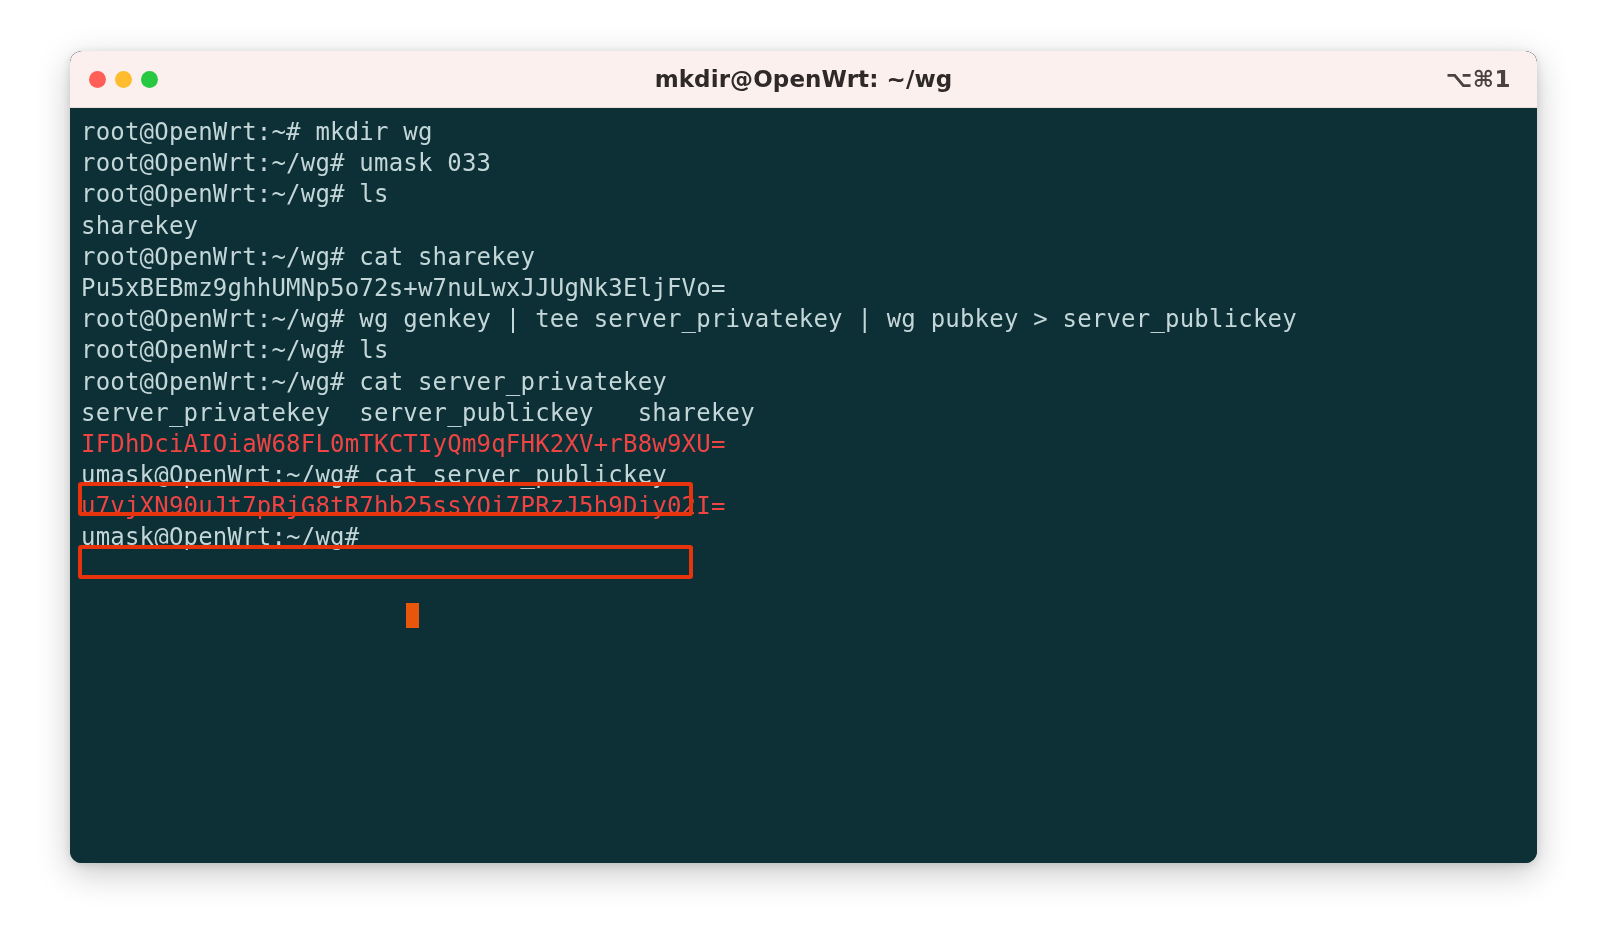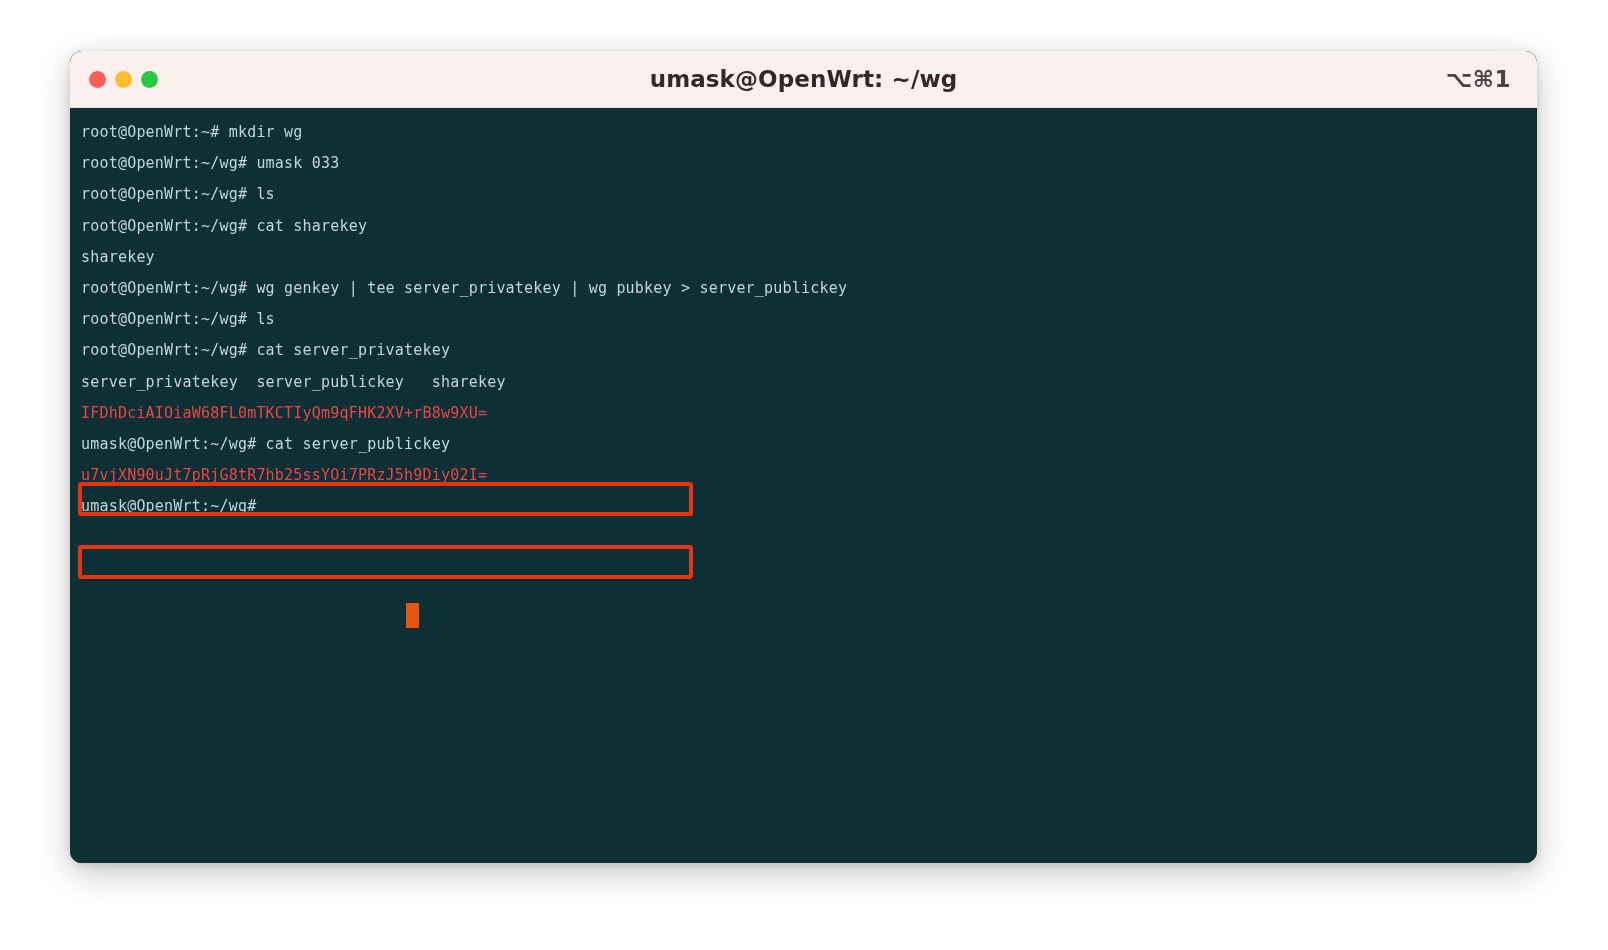--- a/index.html
+++ b/index.html
@@ -102,21 +102,21 @@
     padding: 9px 0 0 0;
     box-sizing: border-box;
     overflow: hidden;
   }
 
   .term-line {
     position: relative;
     height: 31.2px;
     line-height: 31.2px;
     font-family: "DejaVu Sans Mono", monospace;
-    font-size: 15px;
+    font-size: 24px;
     color: #c3d6d8;
     white-space: pre;
     padding-left: 11px;
     letter-spacing: 0.2px;
   }
 
   .term-line.highlighted {
     color: #ef4444;
   }
 
@@ -157,31 +157,32 @@
 <div id="page">
 
   <div id="terminal-window">
 
     <div id="titlebar">
       <div class="traffic-lights">
         <span class="light close"></span>
         <span class="light min"></span>
         <span class="light max"></span>
       </div>
-      <div id="window-title">umask@OpenWrt: ~/wg</div>
+      <div id="window-title">mkdir@OpenWrt: ~/wg</div>
       <div id="window-shortcut">⌥⌘1</div>
     </div>
 
     <div id="terminal-body">
 
       <div class="term-line">root@OpenWrt:~# mkdir wg</div>
       <div class="term-line">root@OpenWrt:~/wg# umask 033</div>
       <div class="term-line">root@OpenWrt:~/wg# ls</div>
+      <div class="term-line">sharekey</div>
       <div class="term-line">root@OpenWrt:~/wg# cat sharekey</div>
-      <div class="term-line">sharekey</div>
+      <div class="term-line">Pu5xBEBmz9ghhUMNp5o72s+w7nuLwxJJUgNk3EljFVo=</div>
       <div class="term-line">root@OpenWrt:~/wg# wg genkey | tee server_privatekey | wg pubkey &gt; server_publickey</div>
       <div class="term-line">root@OpenWrt:~/wg# ls</div>
       <div class="term-line">root@OpenWrt:~/wg# cat server_privatekey</div>
       <div class="term-line">server_privatekey  server_publickey   sharekey</div>
       <div class="term-line highlighted">IFDhDciAIOiaW68FL0mTKCTIyQm9qFHK2XV+rB8w9XU=</div>
       <div class="term-line">umask@OpenWrt:~/wg# cat server_publickey</div>
       <div class="term-line highlighted">u7vjXN90uJt7pRjG8tR7hb25ssYOi7PRzJ5h9Diy02I=</div>
       <div class="term-line">umask@OpenWrt:~/wg# </div>
 
       <div class="annot-box" id="annot-box-privatekey"></div>

